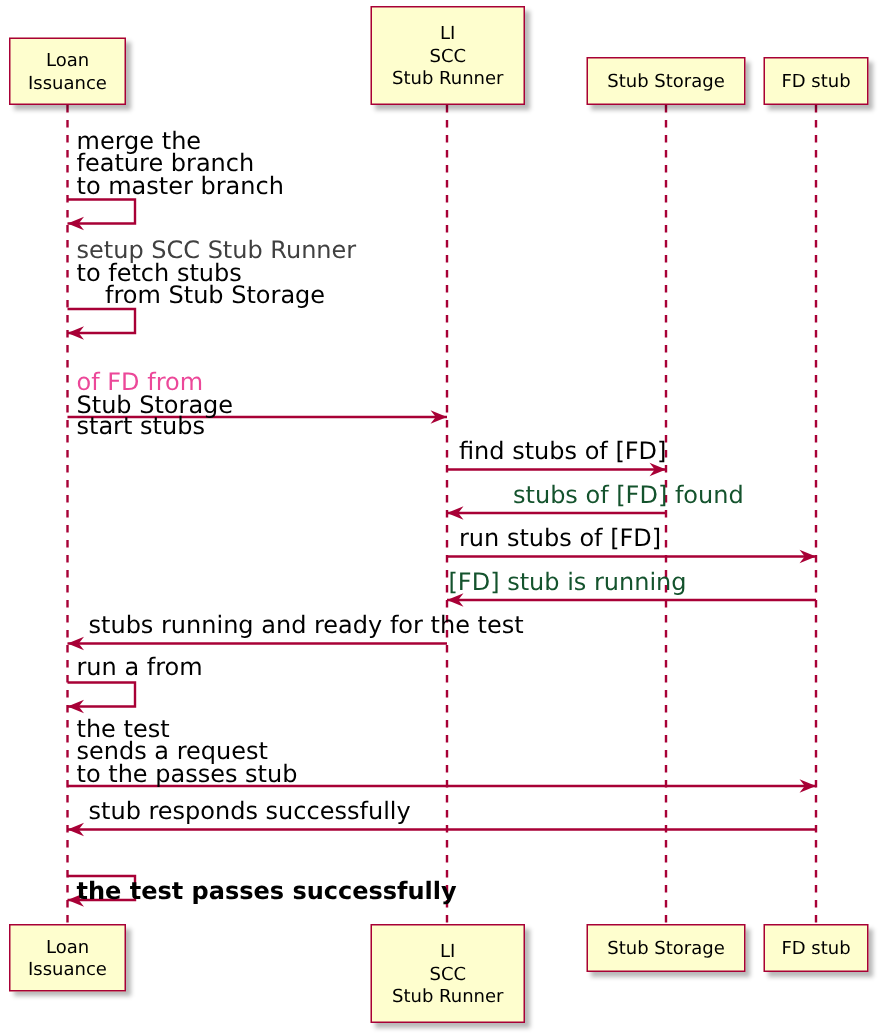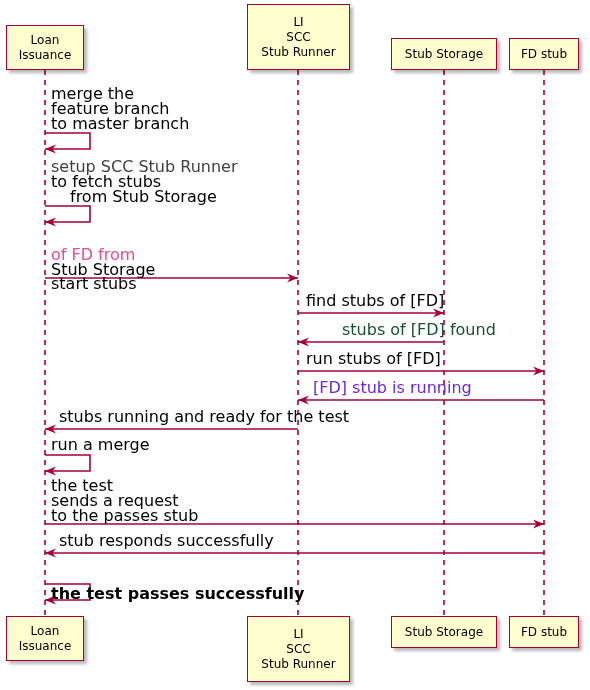--- a/index.html
+++ b/index.html
@@ -133,23 +133,23 @@
       <div class="msg-label" style="left: 51px; top: 116px; color: rgb(0, 0, 0);">to master branch</div>
       <div class="msg-label" style="left: 51px; top: 159px; color: #404040;">setup SCC Stub Runner</div>
       <div class="msg-label" style="left: 51px; top: 174px; color: rgb(0, 0, 0); text-align: right;">to fetch stubs</div>
       <div class="msg-label" style="left: 51px; top: 189px; color: rgb(0, 0, 0); margin-left: 19px;">from Stub Storage</div>
       <div class="msg-label" style="left: 51px; top: 232px; color: rgb(0, 0, 0); margin-top: 44px;">start stubs</div>
       <div class="msg-label" style="left: 51px; top: 247px; color: #ec4899;">of FD from</div>
       <div class="msg-label" style="left: 51px; top: 262px; color: rgb(0, 0, 0);">Stub Storage</div>
       <div class="msg-label" style="left: 306px; top: 293px; color: rgb(0, 0, 0);">find stubs of [FD]</div>
       <div class="msg-label" style="left: 312px; top: 322px; color: #14532d; margin-left: 30px;">stubs of [FD] found</div>
       <div class="msg-label" style="left: 306px; top: 351px; color: rgb(0, 0, 0);">run stubs of [FD]</div>
-      <div class="msg-label" style="left: 313px; top: 380px; color: #6d28d9;">[FD] stub is running</div>
+      <div class="msg-label" style="left: 299px; top: 380px; color: #14532d;">[FD] stub is running</div>
       <div class="msg-label" style="left: 59px; top: 409px; color: rgb(0, 0, 0);">stubs running and ready for the test</div>
-      <div class="msg-label" style="left: 51px; top: 437px; color: rgb(0, 0, 0);">run a merge</div>
+      <div class="msg-label" style="left: 51px; top: 437px; color: rgb(0, 0, 0);">run a from</div>
       <div class="msg-label" style="left: 51px; top: 478px; color: rgb(0, 0, 0);">the test</div>
       <div class="msg-label" style="left: 51px; top: 493px; color: rgb(0, 0, 0);">sends a request</div>
       <div class="msg-label" style="left: 51px; top: 508px; color: rgb(0, 0, 0);">to the passes stub</div>
       <div class="msg-label" style="left: 59px; top: 533px; color: rgb(0, 0, 0);">stub responds successfully</div>
       <div class="msg-label" style="left: 51px; top: 586px; color: rgb(0, 0, 0); font-weight: bold;">the test passes successfully</div>
     </div>
 
 </div>
 
 </body></html>

